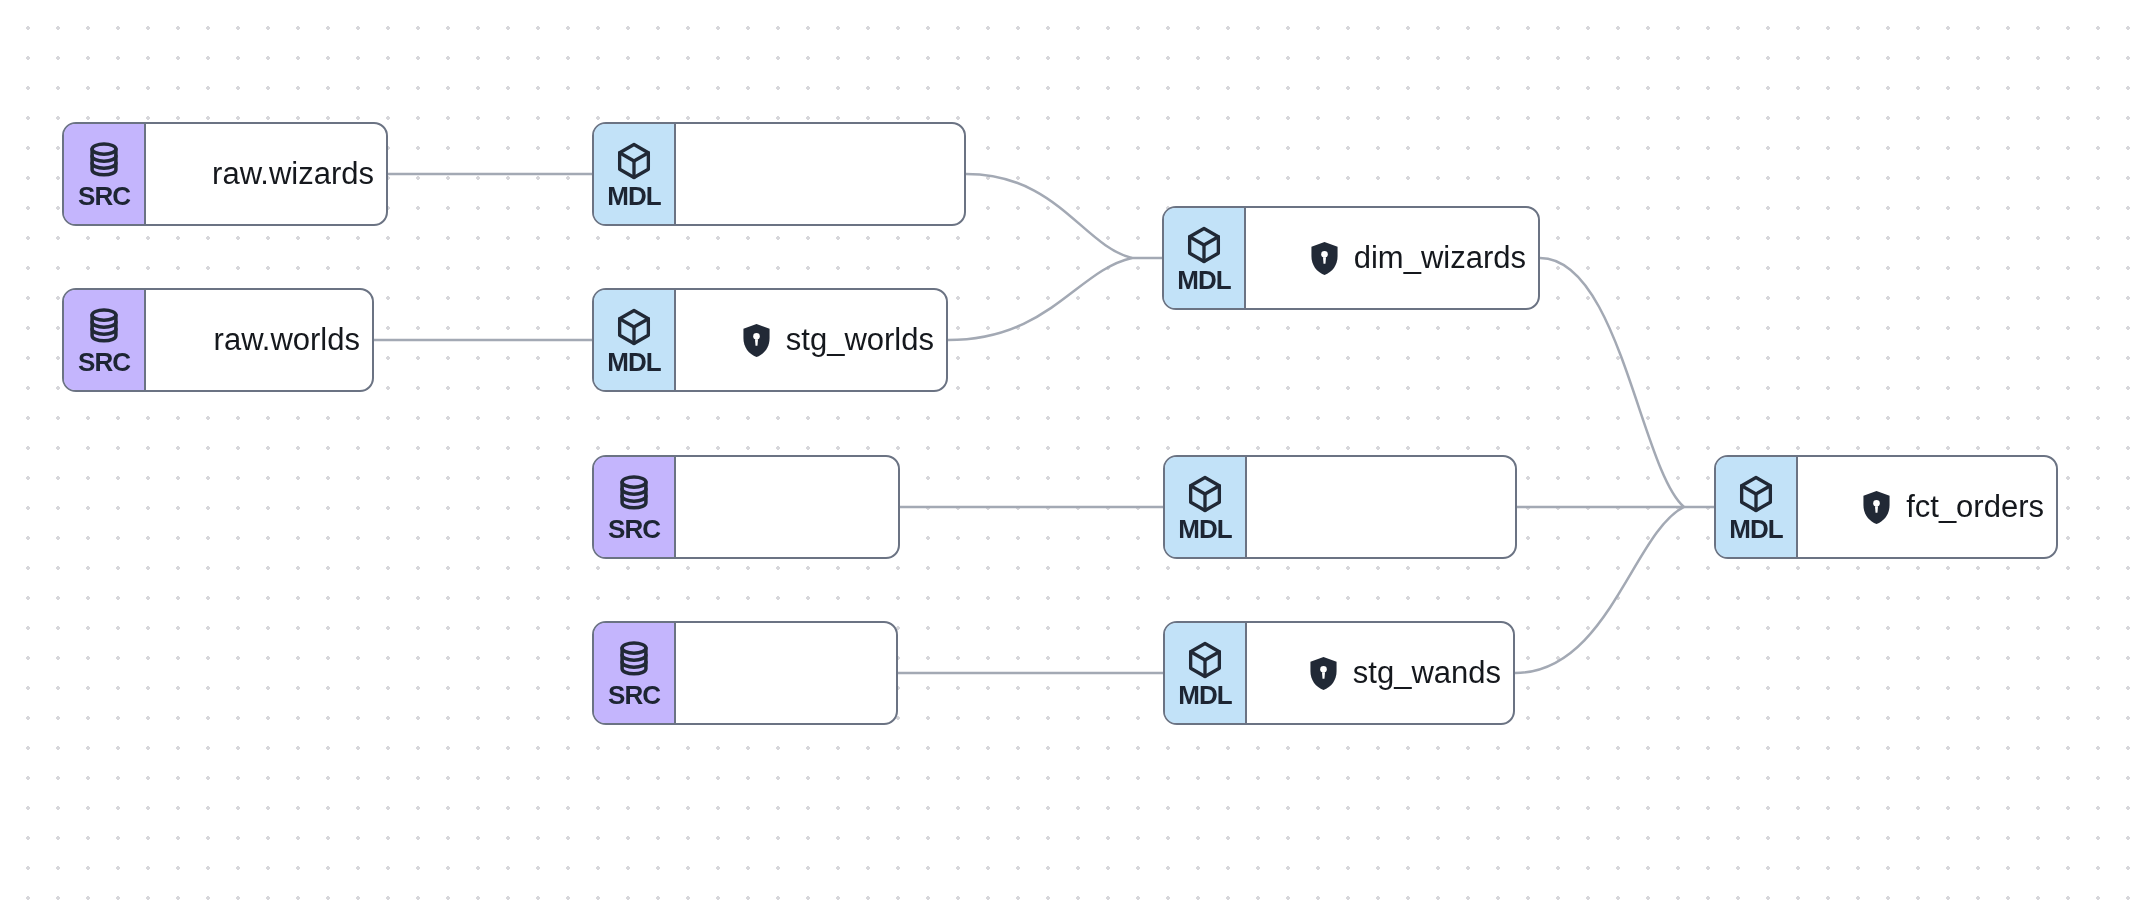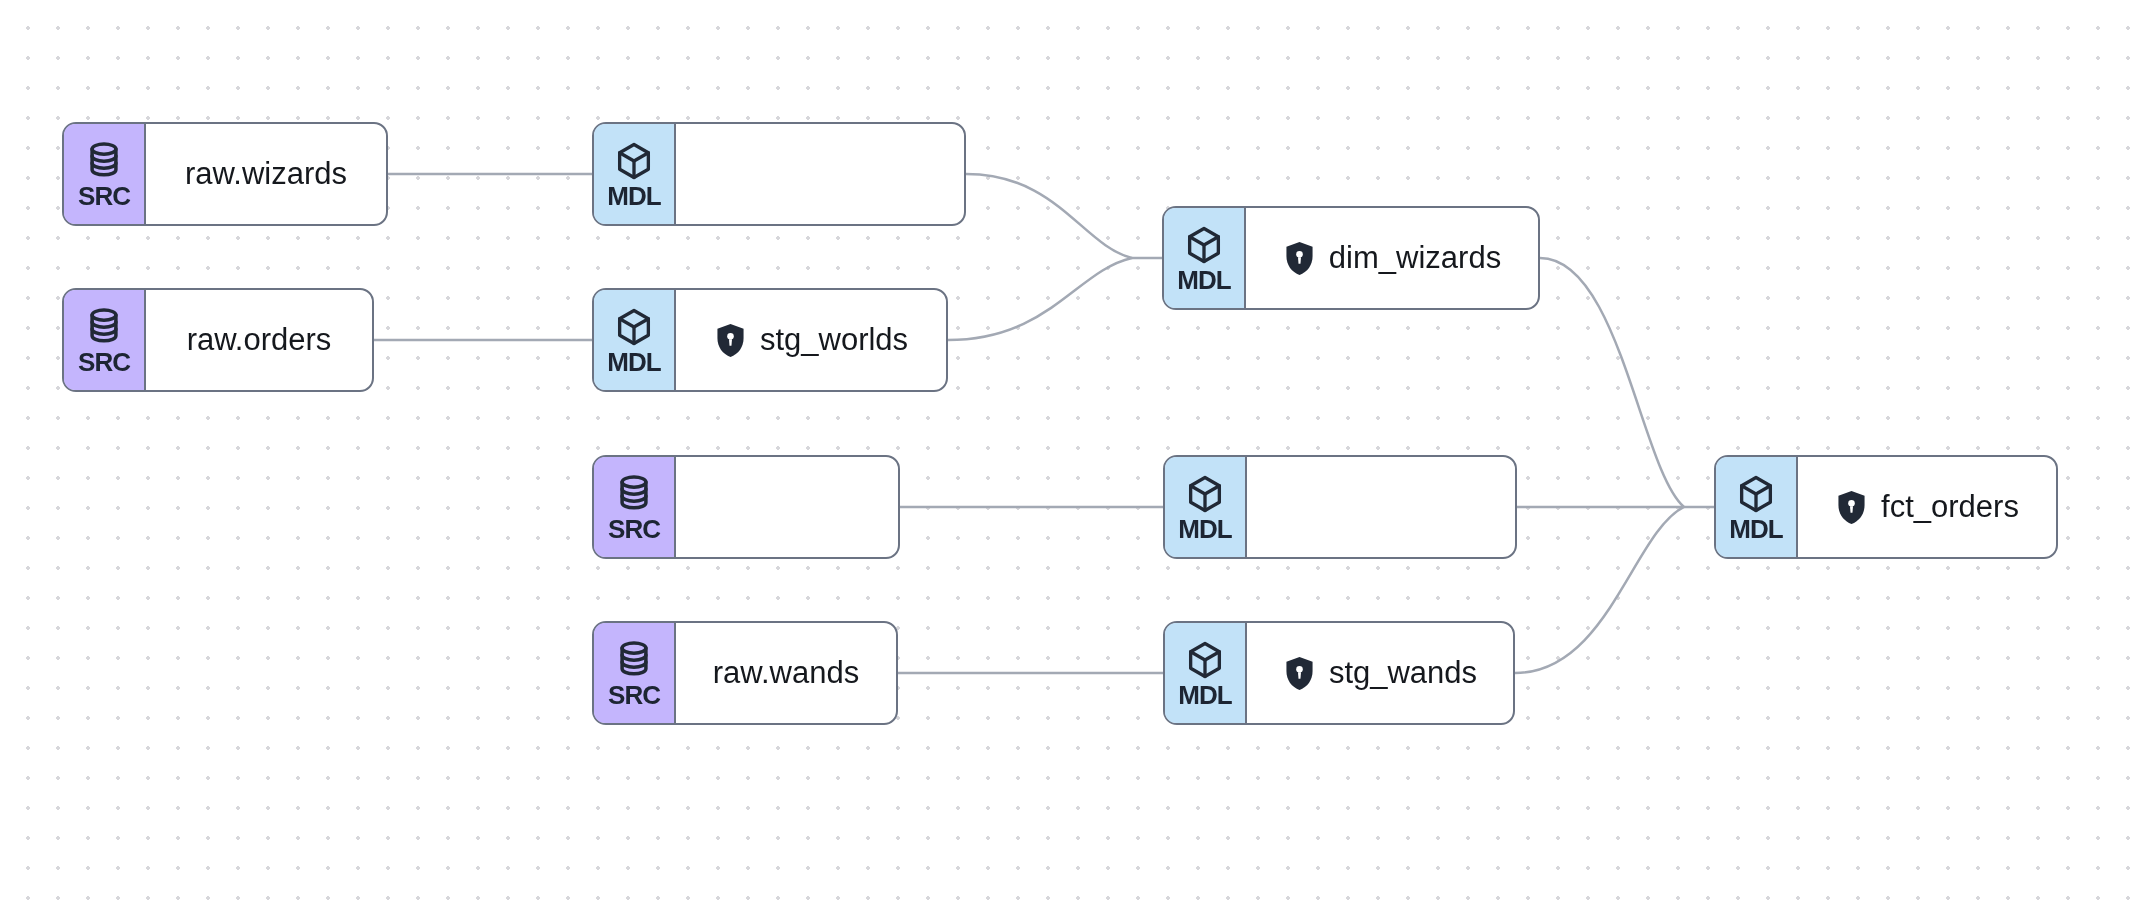--- a/index.html
+++ b/index.html
@@ -21,21 +21,21 @@
   }
   .badge{
     width:80px;flex:none;display:flex;flex-direction:column;
     align-items:center;justify-content:center;gap:1px;
     border-right:2px solid #6b7383;border-radius:11px 0 0 11px;
   }
   .badge.src{background:#c4b5fd;}
   .badge.mdl{background:#c2e2f8;text-align:right;}
   .badge .type-icon{width:42px;height:42px;display:block;}
   .badge .code{font-size:26px;font-weight:700;color:#1d2533;letter-spacing:-1px;line-height:1;}
-  .body{flex:1;display:flex;align-items:center;justify-content:center;gap:13px;padding:11px 12px;min-width:0;}
+  .body{flex:1;display:flex;align-items:center;justify-content:flex-end;gap:13px;padding:11px 12px;min-width:0;}
   .shield{display:flex;align-items:center;}
   .shield svg{width:33px;height:37px;display:block;}
   .label{font-size:31px;font-weight:500;color:#15181d;white-space:nowrap;}
 </style>
 </head>
 <body>
 
 <div class="canvas">
   <svg class="edge-layer" xmlns="http://www.w3.org/2000/svg">
       <path d="M 388 174 L 592 174" class="edge"></path>
@@ -73,21 +73,21 @@
         <ellipse cx="12" cy="5.2" rx="6.8" ry="2.9"></ellipse>
         <path d="M5.2 5.2 V17 c0 1.6 3 2.9 6.8 2.9 s6.8 -1.3 6.8 -2.9 V5.2"></path>
         <path d="M5.2 9.2 c0 1.6 3 2.9 6.8 2.9 s6.8 -1.3 6.8 -2.9"></path>
         <path d="M5.2 13.2 c0 1.6 3 2.9 6.8 2.9 s6.8 -1.3 6.8 -2.9"></path>
       </svg>
 
       <span class="code">SRC</span>
     </div>
     <div class="body">
 
-      <span class="label">raw.orders</span>
+      <span class="label">raw.worlds</span>
     </div>
   </div>
       <div class="node" style="left: 592px; top: 122px; width: 374px; height: 104px;">
     <div class="badge mdl">
 
       <svg class="type-icon icon-cube" viewBox="0 0 24 24" fill="none" stroke="#212936" stroke-width="1.9" stroke-linejoin="round" stroke-linecap="round">
         <path d="M12 2.6 L20.2 7.3 V16.7 L12 21.4 L3.8 16.7 V7.3 Z"></path>
         <path d="M3.8 7.3 L12 12 L20.2 7.3"></path>
         <path d="M12 12 V21.4"></path>
       </svg>
@@ -152,24 +152,20 @@
     <div class="badge src">
       <svg class="type-icon icon-database" viewBox="0 0 24 24" fill="none" stroke="#212936" stroke-width="2" stroke-linecap="round">
         <ellipse cx="12" cy="5.2" rx="6.8" ry="2.9"></ellipse>
         <path d="M5.2 5.2 V17 c0 1.6 3 2.9 6.8 2.9 s6.8 -1.3 6.8 -2.9 V5.2"></path>
         <path d="M5.2 9.2 c0 1.6 3 2.9 6.8 2.9 s6.8 -1.3 6.8 -2.9"></path>
         <path d="M5.2 13.2 c0 1.6 3 2.9 6.8 2.9 s6.8 -1.3 6.8 -2.9"></path>
       </svg>
 
       <span class="code">SRC</span>
     </div>
-    <div class="body">
-
-      <span class="label">raw.wands</span>
-    </div>
   </div>
       <div class="node" style="left: 1163px; top: 455px; width: 354px; height: 104px;">
     <div class="badge mdl">
 
       <svg class="type-icon icon-cube" viewBox="0 0 24 24" fill="none" stroke="#212936" stroke-width="1.9" stroke-linejoin="round" stroke-linecap="round">
         <path d="M12 2.6 L20.2 7.3 V16.7 L12 21.4 L3.8 16.7 V7.3 Z"></path>
         <path d="M3.8 7.3 L12 12 L20.2 7.3"></path>
         <path d="M12 12 V21.4"></path>
       </svg>
       <span class="code">MDL</span>

